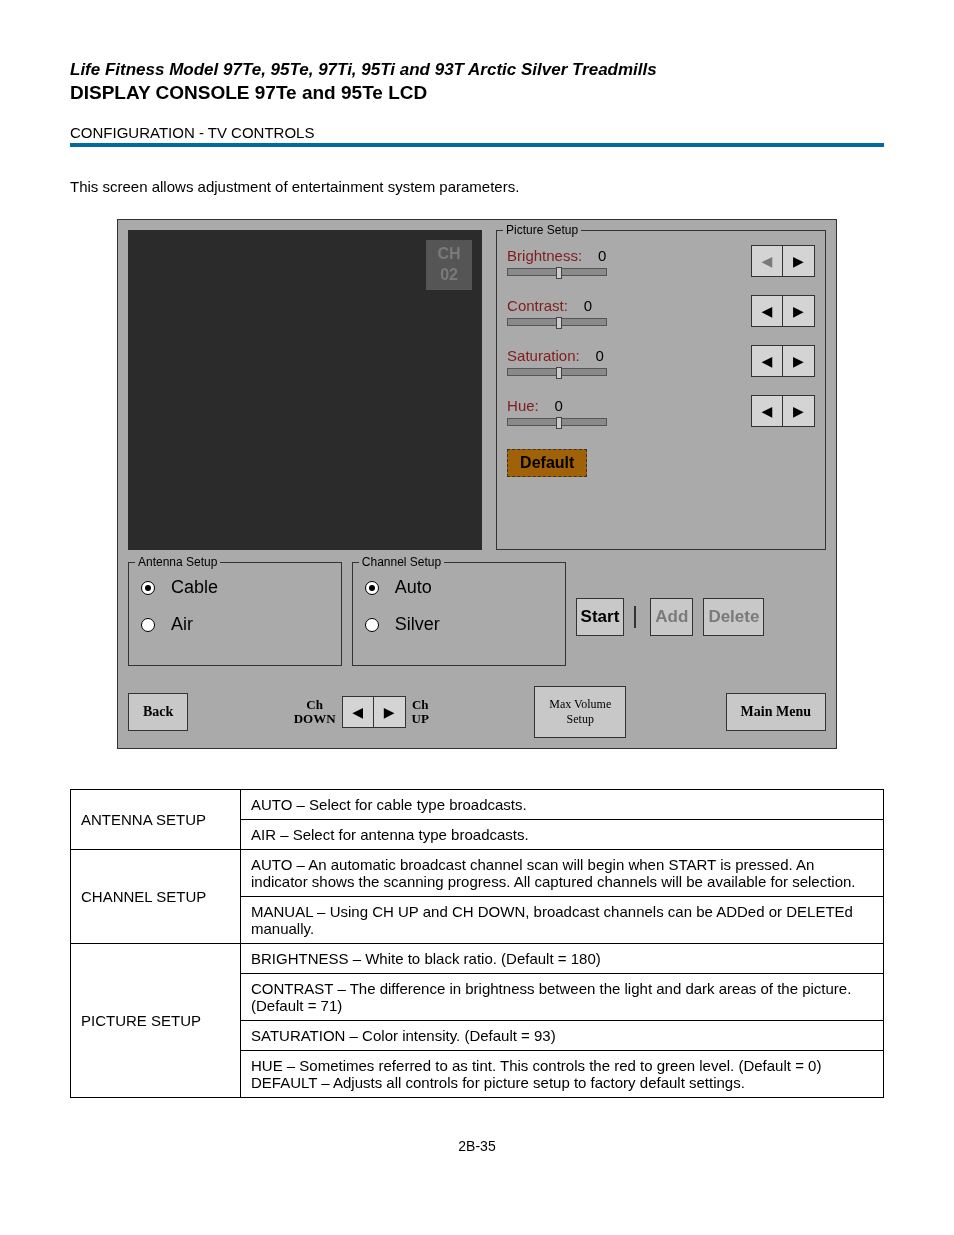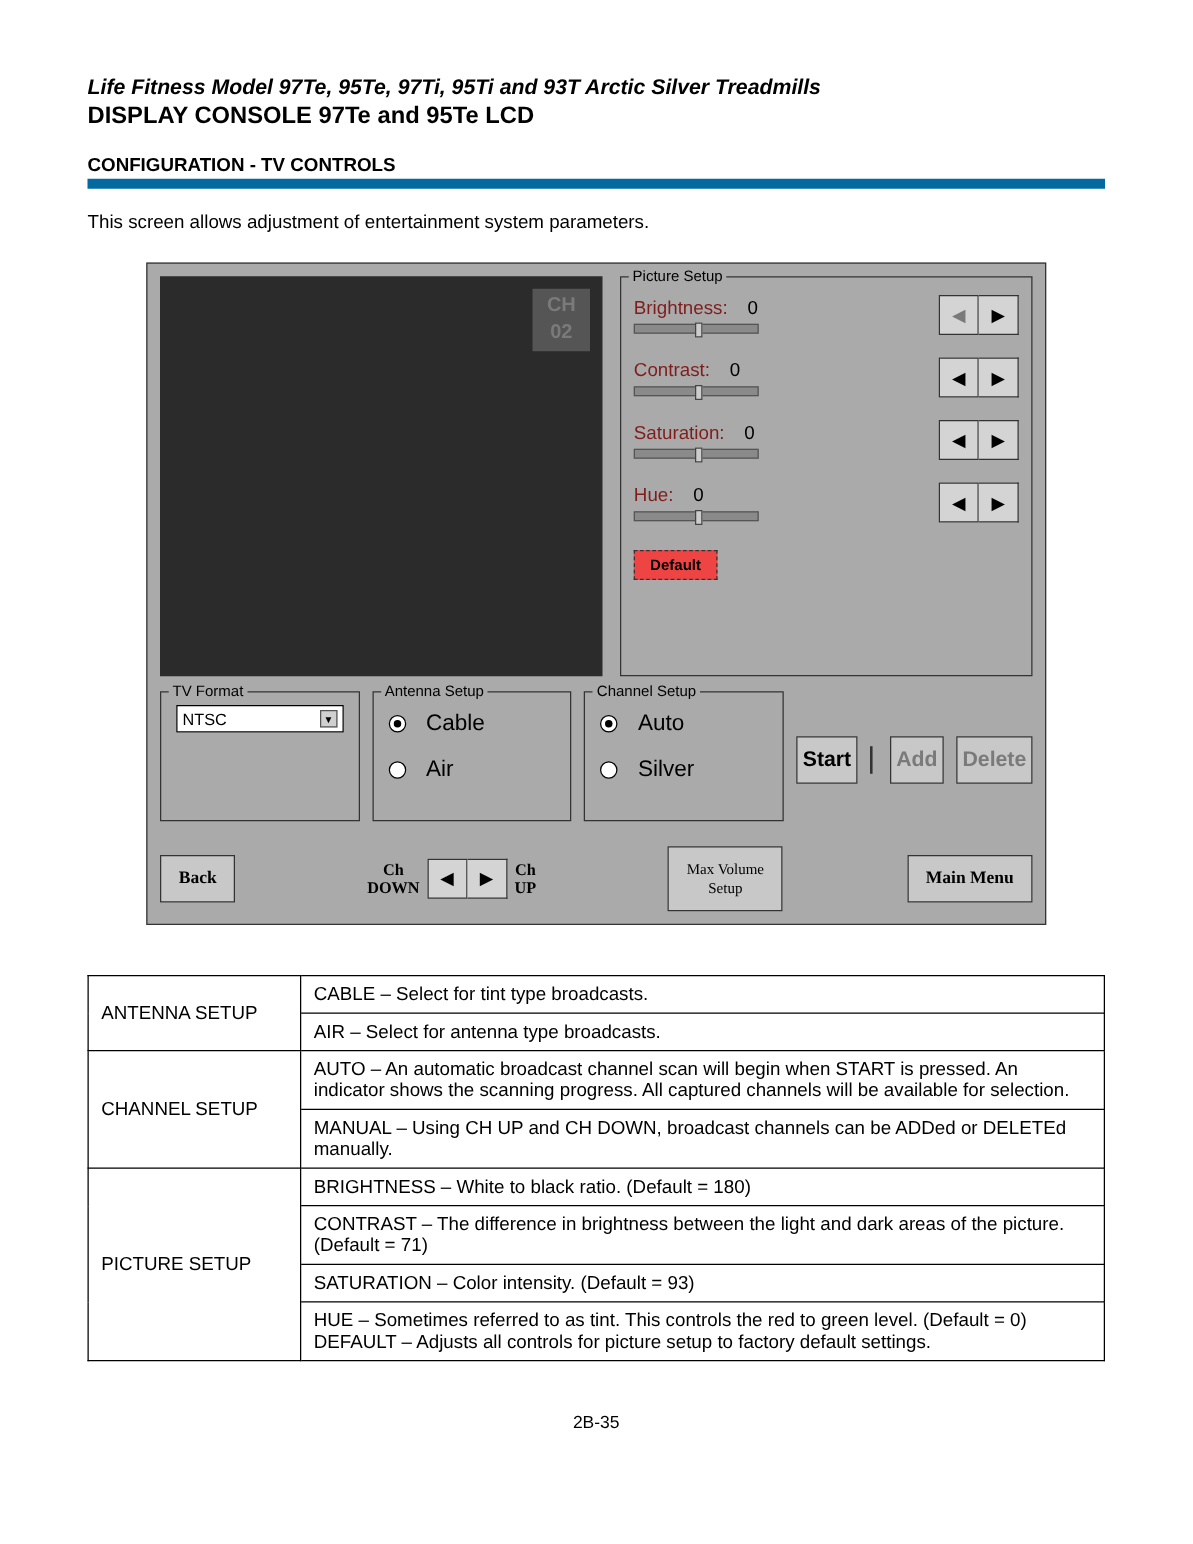--- a/index.html
+++ b/index.html
@@ -17,25 +17,25 @@
     font-weight: bold;
     font-size: 17px;
     margin: 0;
   }
   .main-title {
     font-weight: bold;
     font-size: 19px;
     margin: 2px 0 20px 0;
   }
   .section-header {
-    font-weight: bold;
+    font-weight: normal;
     font-size: 15px;
-    border-bottom: 8px solid #0369a1;
+    border-bottom: 4px solid #0369a1;
     padding-bottom: 2px;
-    margin-bottom: 18px;
+    margin-bottom: 31px;
   }
   .intro {
     margin-bottom: 24px;
   }
 
   
   .screenshot {
     width: 720px;
     margin: 0 auto 40px auto;
     background: #aaa;
@@ -122,23 +122,23 @@
     display:flex;
     align-items:center;
     justify-content:center;
     font-size:14px;
   }
   .sq-btn + .sq-btn { border-left: none; }
   .disabled { color:#7a7a7a; }
   .default-btn {
     margin-top: 4px;
     padding: 4px 12px;
-    background: #ef4444;
+    background: #a16207;
     border: 1px dashed #333;
-    font-size: 12px;
+    font-size: 16px;
     font-weight: bold;
     display:inline-block;
   }
 
   
   .mid-area {
     display:flex;
     gap:10px;
     margin-top: 12px;
   }
@@ -329,27 +329,20 @@
               <span>▶</span>
             </div>
         </div>
       </div>
 
       <span class="default-btn">Default</span>
     </div>
   </div>
 
   <div class="mid-area">
-    <div class="fieldset tvformat">
-      <span class="legend">TV Format</span>
-      <div class="select">
-        <span>NTSC</span>
-        <span class="sel-arrow">▼</span>
-      </div>
-    </div>
 
     <div class="fieldset antenna">
       <span class="legend">Antenna Setup</span>
       <div class="radio-row">
         <span class="radio sel"></span>
         <span>Cable</span>
       </div>
       <div class="radio-row">
         <span class="radio"></span>
         <span>Air</span>
@@ -394,21 +387,21 @@
     </div>
     <div class="btm-btn" style="font-size:12px;font-weight:normal">Max Volume<br>Setup</div>
     <div class="btm-btn">Main Menu</div>
   </div>
 </div>
 
 <table class="def">
   <tbody>
       <tr>
     <td class="head" rowspan="2">ANTENNA SETUP</td>
-    <td>CABLE – Select for tint type broadcasts.</td>
+    <td>AUTO – Select for cable type broadcasts.</td>
   </tr>
   <tr>
     <td>AIR – Select for antenna type broadcasts.</td>
   </tr>
   <tr>
     <td class="head" rowspan="2">CHANNEL SETUP</td>
     <td>AUTO – An automatic broadcast channel scan will begin when START is pressed. An indicator shows the scanning progress. All captured channels will be available for selection.</td>
   </tr>
   <tr>
     <td>MANUAL – Using CH UP and CH DOWN, broadcast channels can be ADDed or DELETEd manually.</td>

